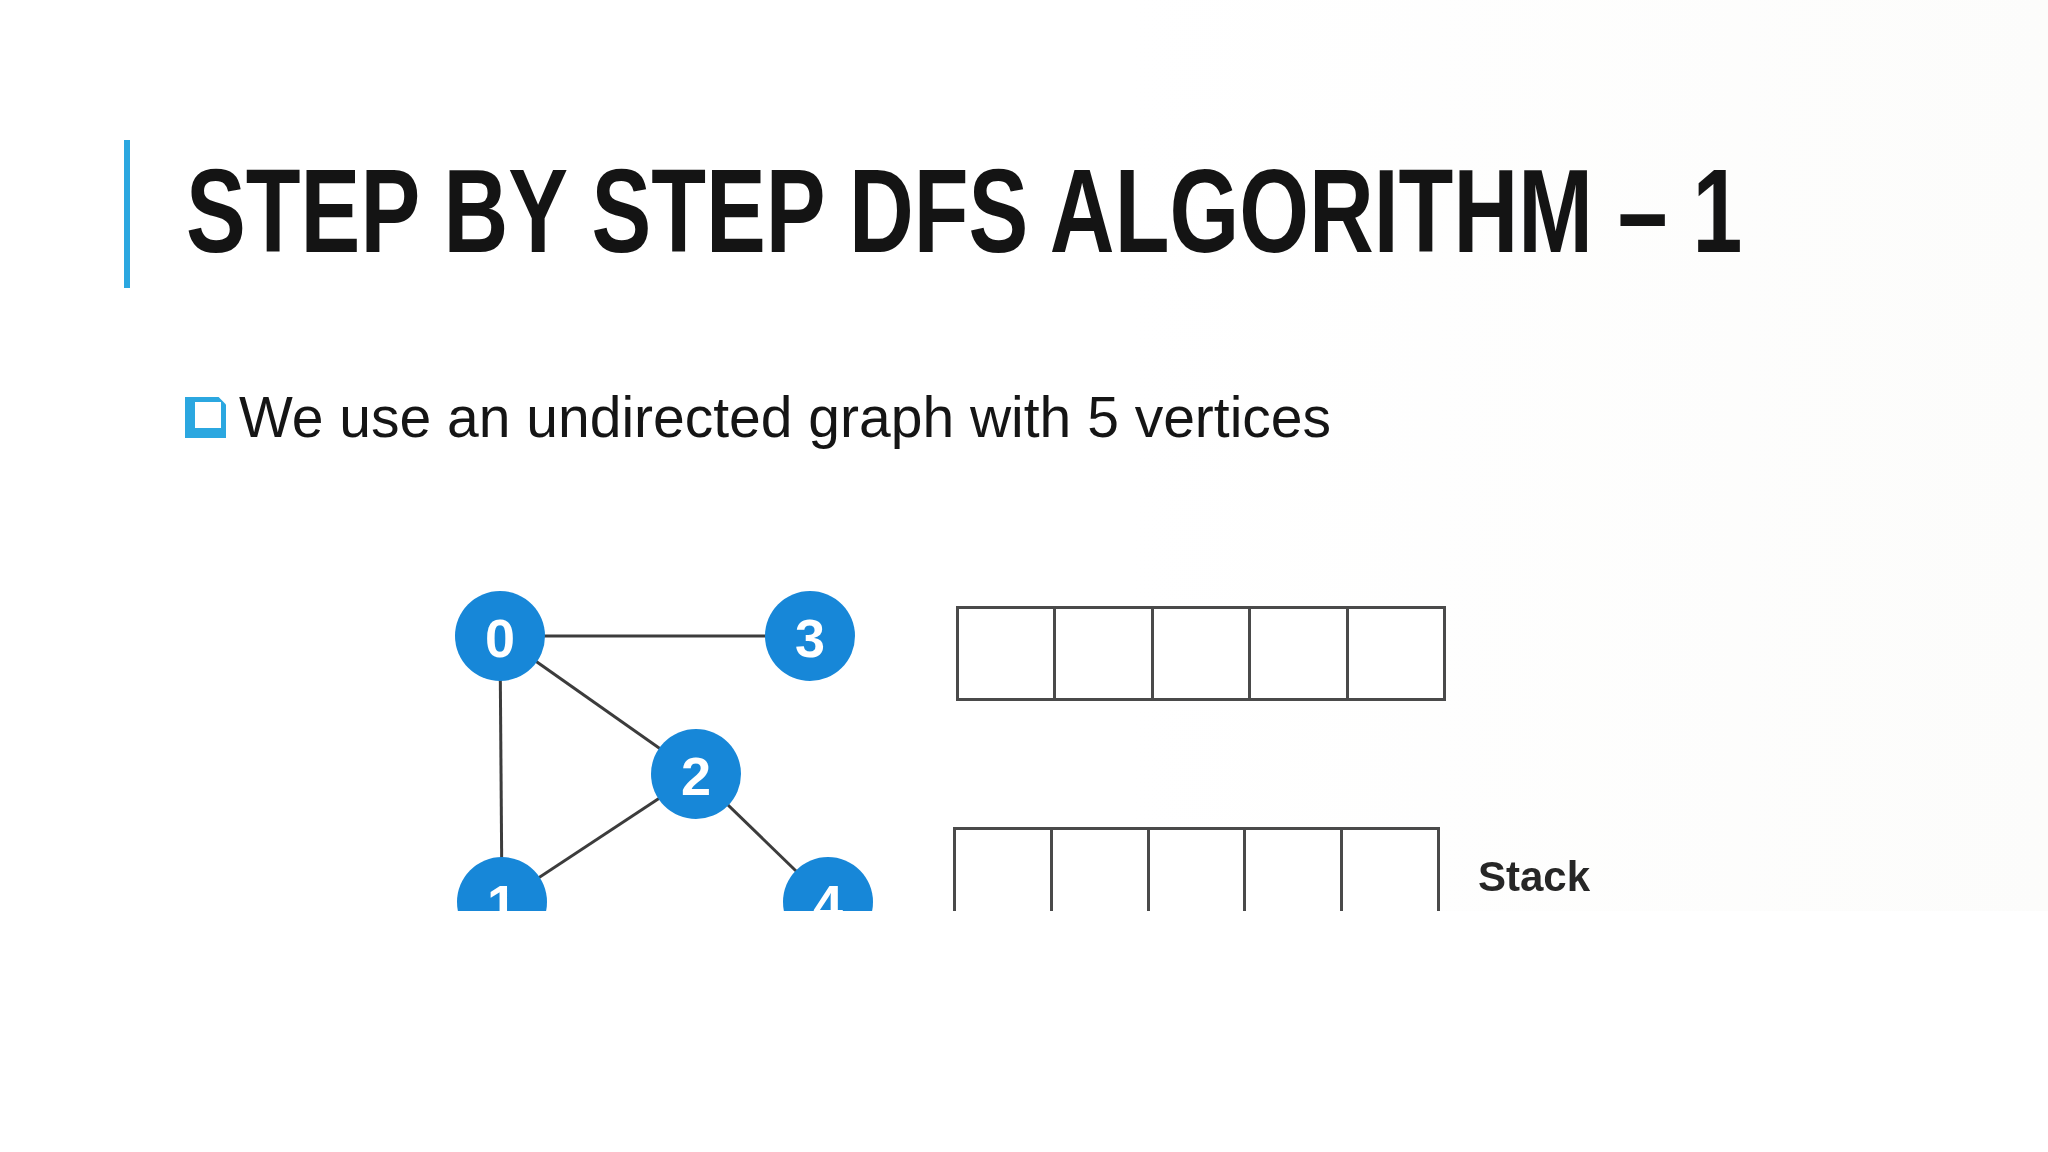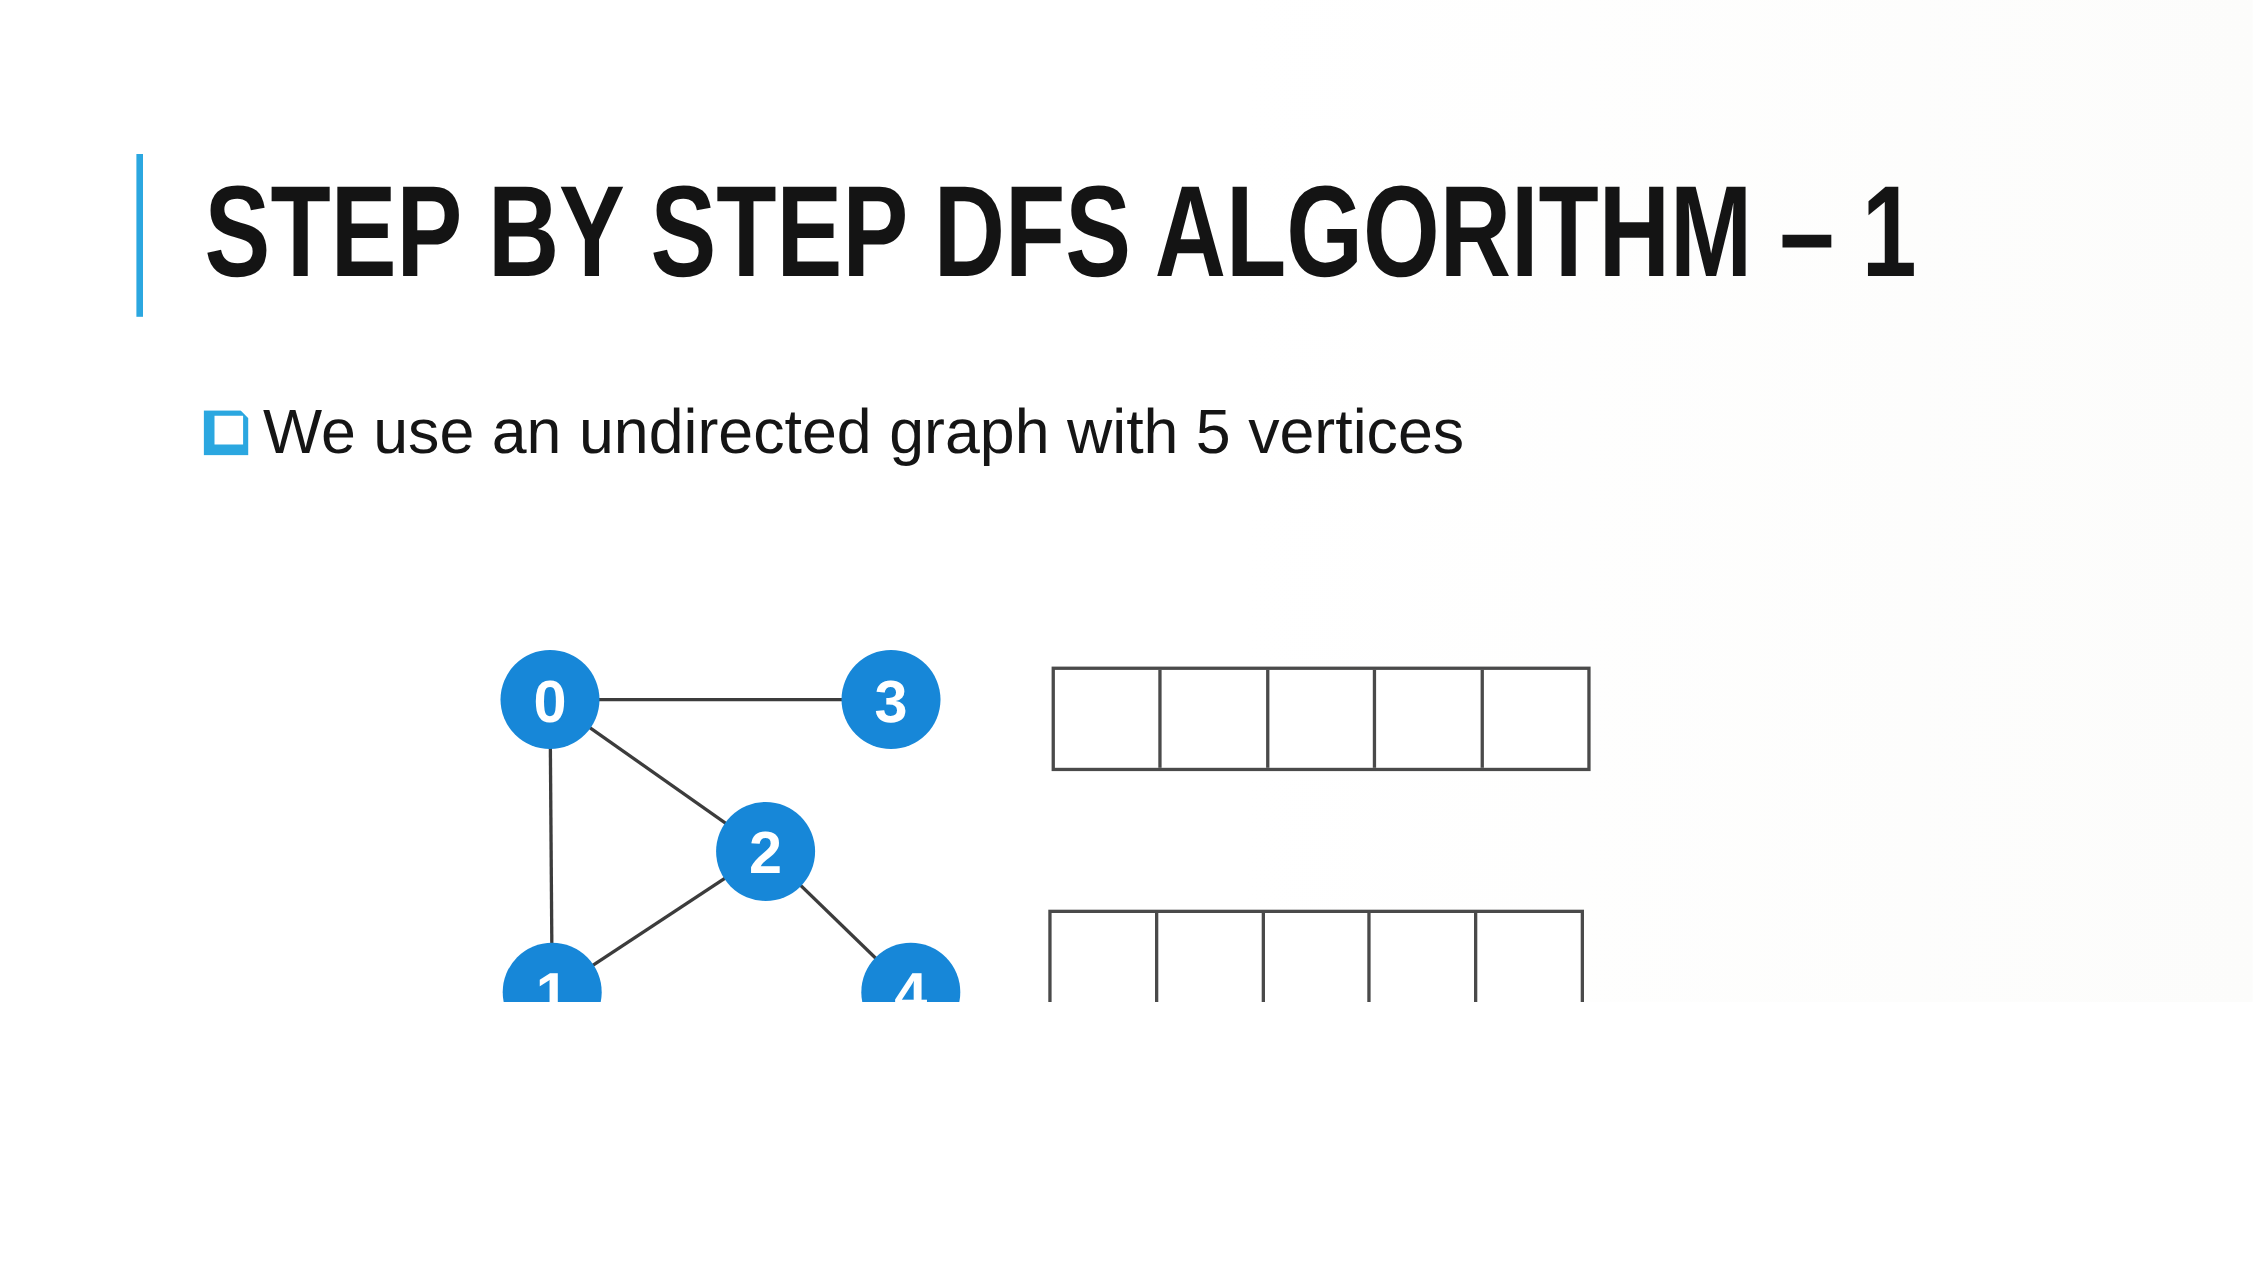--- a/index.html
+++ b/index.html
@@ -36,21 +36,21 @@
     color: #141414;
     white-space: nowrap;
     transform: scaleX(0.76);
     transform-origin: left top;
   }
 
   
   .bullet-row {
     position: absolute;
     left: 185px;
-    top: 364px;
+    top: 388px;
     display: flex;
     align-items: flex-start;
     gap: 13px;
   }
   .bullet-icon {
     width: 26px;
     height: 26px;
     margin-top: 9px;
     background: #ffffff;
     border-style: solid;
@@ -168,14 +168,15 @@
 
   <div class="array-box array-stack">
     <div class="cells">
         <div class="cell"></div>
         <div class="cell"></div>
         <div class="cell"></div>
         <div class="cell"></div>
         <div class="cell"></div>
       </div>
   </div>
+  <div class="array-label label-stack">Stack</div>
 
 </div>
 
 </body></html>

